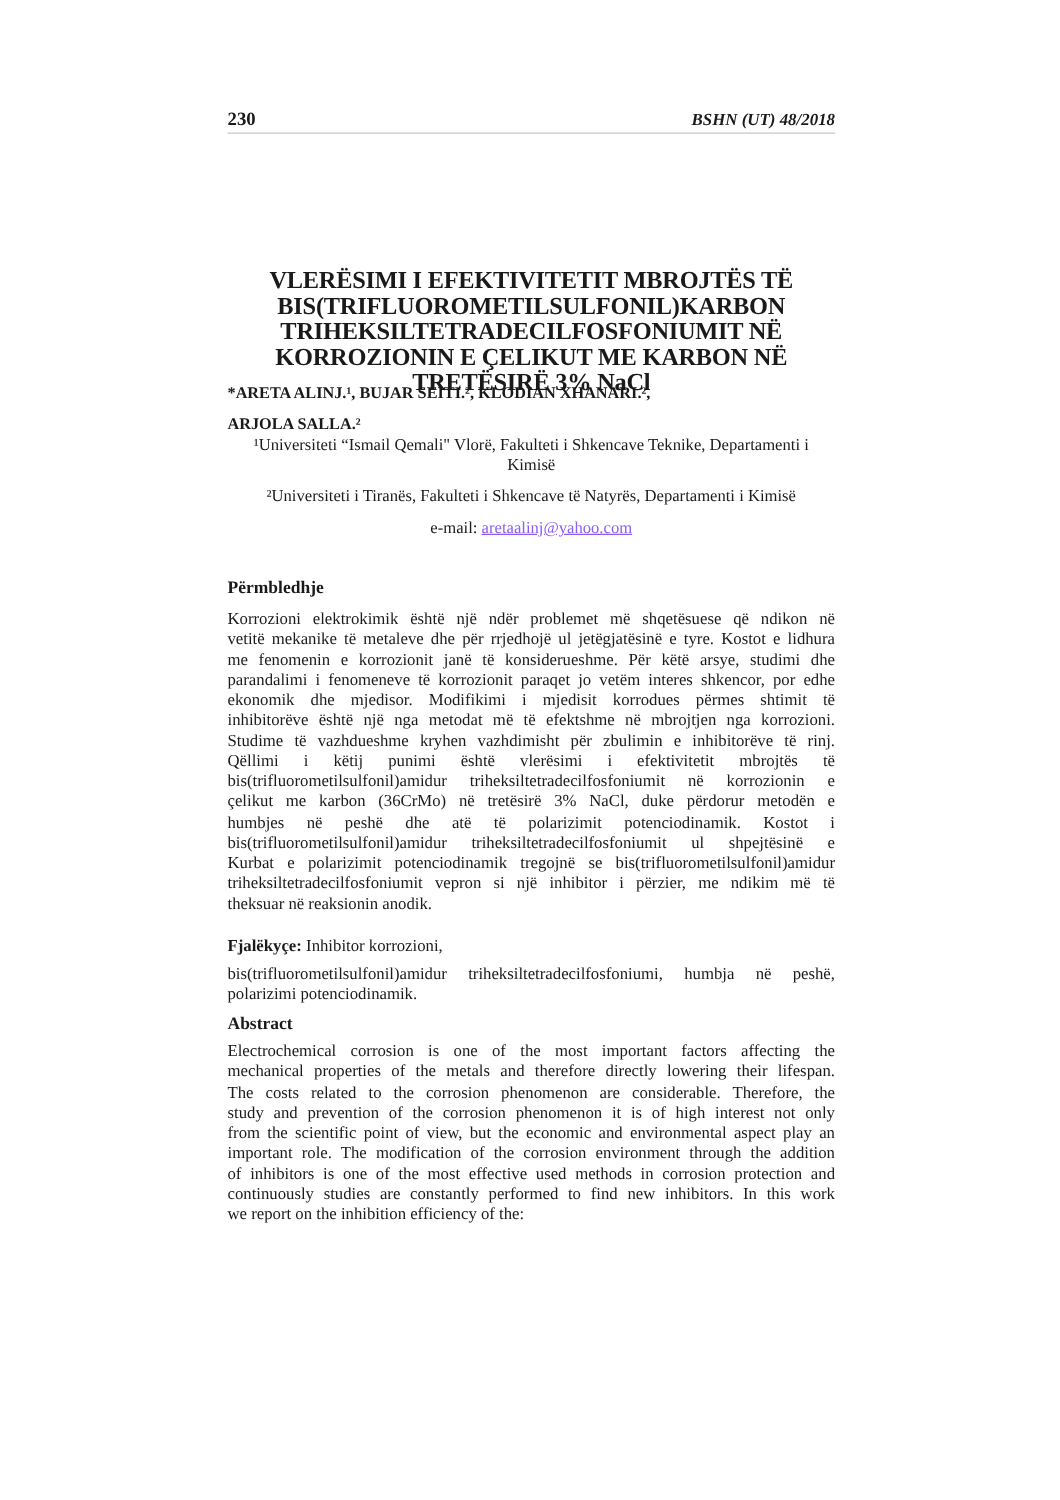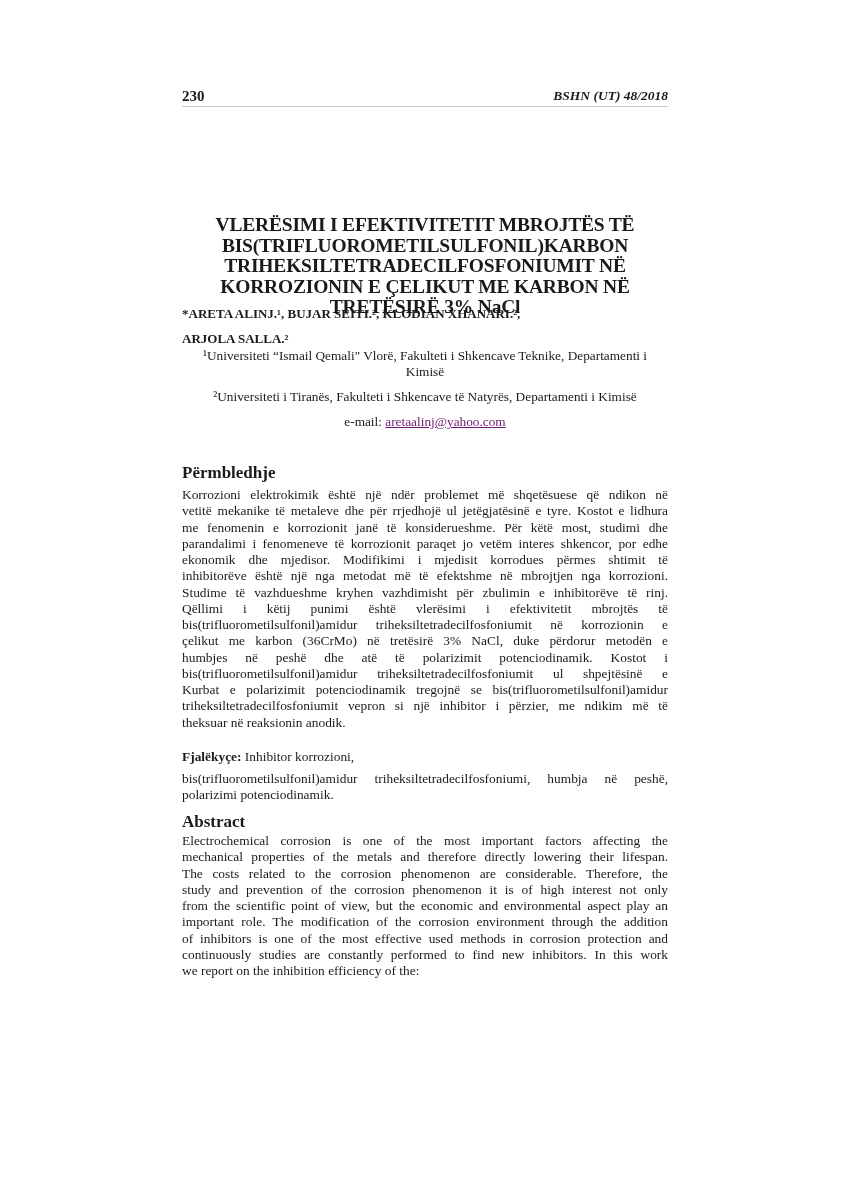--- a/index.html
+++ b/index.html
@@ -14,23 +14,23 @@
   .title { position:absolute; top:180px; left:0; width:486px; text-align:center;
            font-weight:bold; font-size:19.5px; line-height:20.5px; letter-spacing:-0.2px;margin-top:35px; }
   .title div { white-space:nowrap; }
 
   .authors { position:absolute; top:301px; left:0; width:486px; text-align:left;
              font-weight:bold; font-size:13px; line-height:25px; }
   .affil { position:absolute; left:0; width:486px; text-align:center; font-size:13.3px; line-height:15.5px; }
   .affil1 { top:348px; }
   .affil2 { top:389px; }
   .email { position:absolute; top:414px; left:0; width:486px; text-align:center; font-size:13.3px; }
-  .email a { color:#701a75; text-decoration:underline;text-align:center; }
+  .email a { color:#8b5cf6; text-decoration:underline;text-align:center; }
 
-  .section-h { position:absolute; left:0; font-weight:bold; font-size:17px; }
+  .section-h { position:absolute; left:0; font-weight:bold; font-size:14px; }
   .h-perm { top:463px; }
   .h-abs { top:812px; }
 
   .para { position:absolute; left:0; width:486px; font-size:13.4px; line-height:16.28px;
           text-align:justify; }
   .para div { text-align:justify; text-align-last:justify; white-space:nowrap; height:16.28px; }
   .para div.last { text-align-last:left; }
   .p-perm { top:487px; }
   .p-kw { top:749px; font-size:13.4px; }
   .p-kw2 { top:771px; }
@@ -68,21 +68,21 @@
   <div class="affil affil2">²Universiteti i Tiranës, Fakulteti i Shkencave të Natyrës, Departamenti i Kimisë</div>
 
   <div class="email">
     <span>e-mail: </span><a>aretaalinj@yahoo.com</a>
   </div>
 
   <div class="section-h h-perm">Përmbledhje</div>
   <div class="para p-perm">
     <div>Korrozioni elektrokimik është një ndër problemet më shqetësuese që ndikon në</div>
     <div>vetitë mekanike të metaleve dhe për rrjedhojë ul jetëgjatësinë e tyre. Kostot e lidhura</div>
-    <div>me fenomenin e korrozionit janë të konsiderueshme. Për këtë most, studimi dhe</div>
+    <div>me fenomenin e korrozionit janë të konsiderueshme. Për këtë arsye, studimi dhe</div>
     <div>parandalimi i fenomeneve të korrozionit paraqet jo vetëm interes shkencor, por edhe</div>
     <div>ekonomik dhe mjedisor. Modifikimi i mjedisit korrodues përmes shtimit të</div>
     <div>inhibitorëve është një nga metodat më të efektshme në mbrojtjen nga korrozioni.</div>
     <div>Studime të vazhdueshme kryhen vazhdimisht për zbulimin e inhibitorëve të rinj.</div>
     <div>Qëllimi i këtij punimi është vlerësimi i efektivitetit mbrojtës të</div>
     <div>bis(trifluorometilsulfonil)amidur triheksiltetradecilfosfoniumit në korrozionin e</div>
     <div>çelikut me karbon (36CrMo) në tretësirë 3% NaCl, duke përdorur metodën e</div>
     <div>humbjes në peshë dhe atë të polarizimit potenciodinamik. Kostot i</div>
     <div>bis(trifluorometilsulfonil)amidur triheksiltetradecilfosfoniumit ul shpejtësinë e</div>
     <div>Kurbat e polarizimit potenciodinamik tregojnë se bis(trifluorometilsulfonil)amidur</div>

